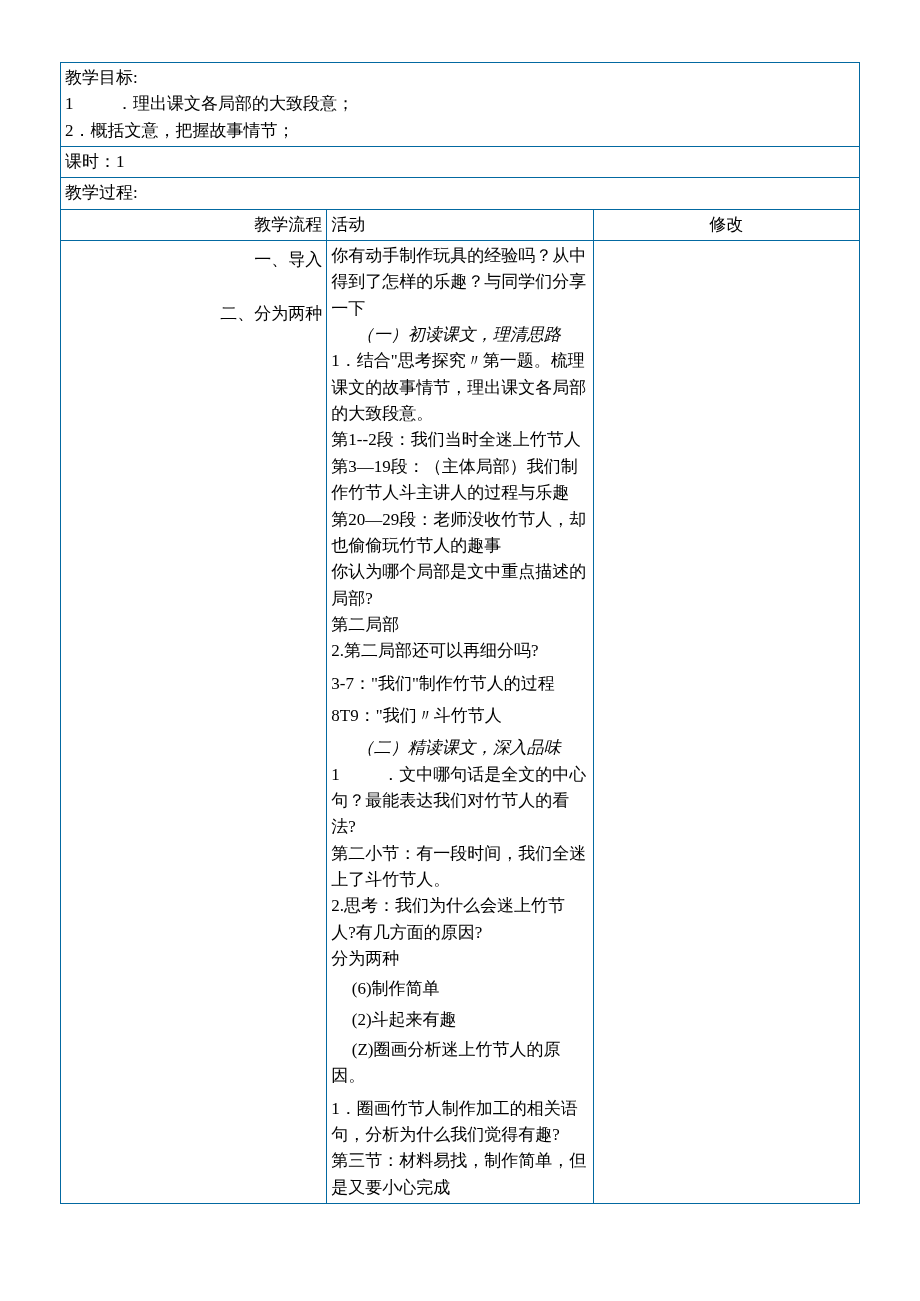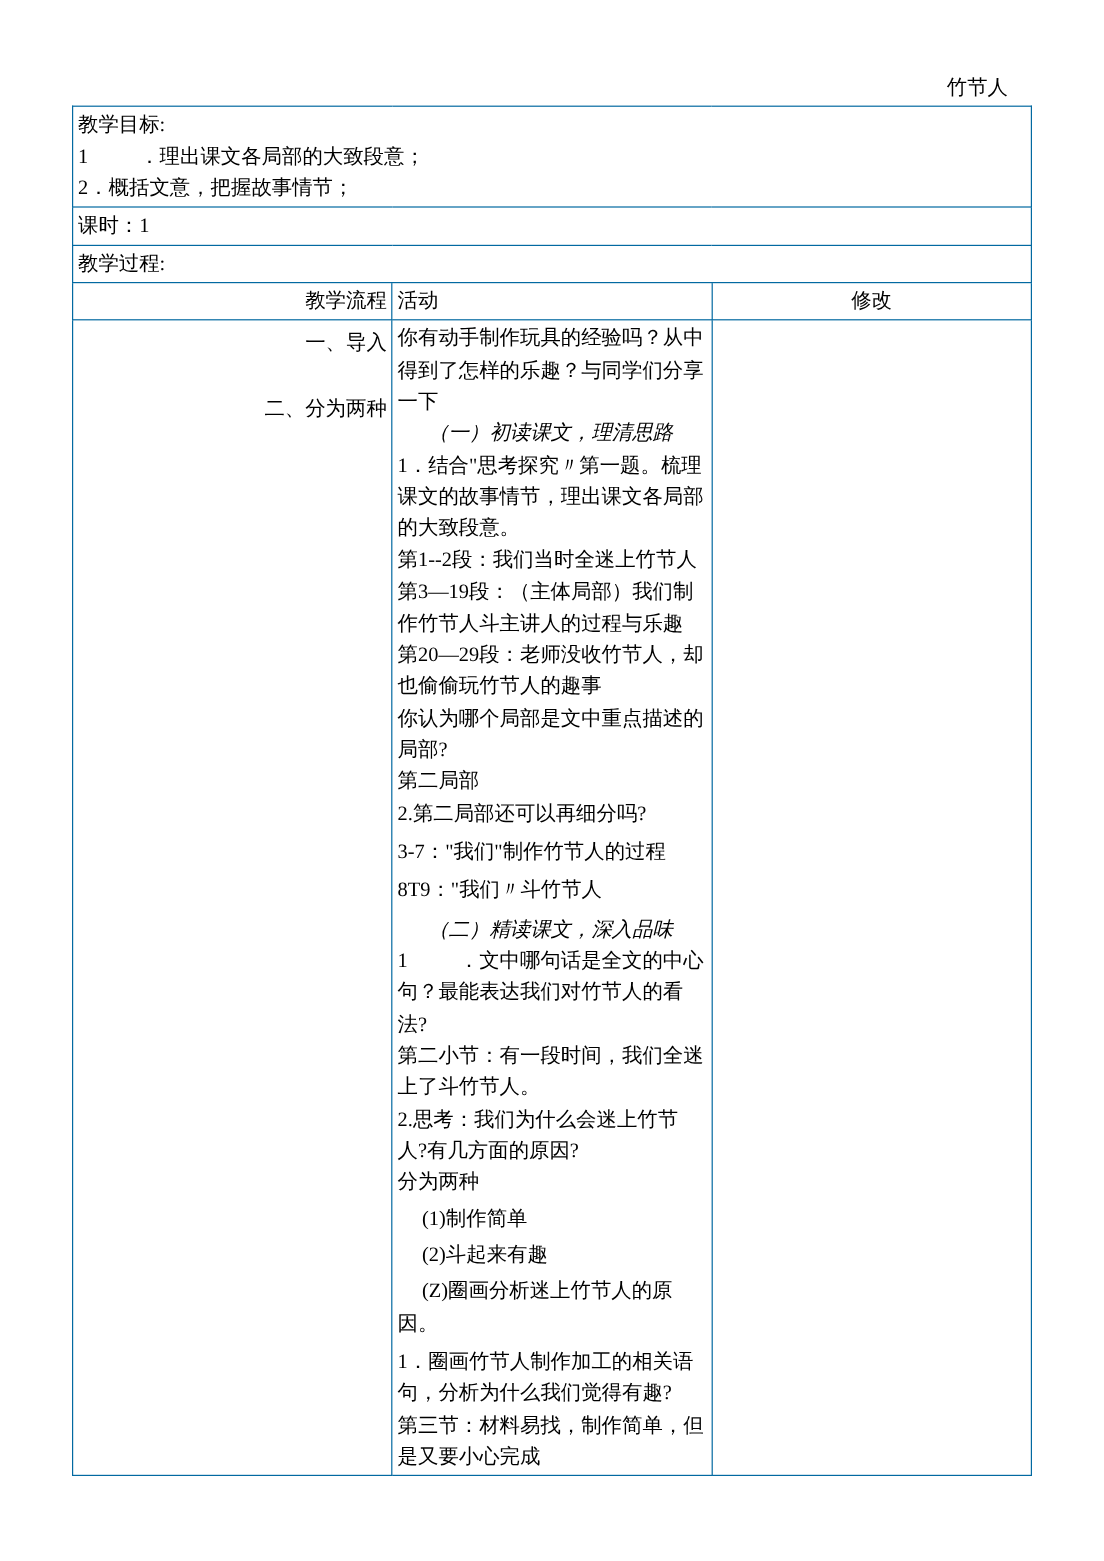--- a/index.html
+++ b/index.html
@@ -53,23 +53,20 @@
   .col1-content .item1 { text-indent: 1em; margin:0; }
   .col1-content .item2 { margin:0; margin-top: 28px;}
   .act-pad { padding: 4px 2px 4px 2px; }
   .num-goal { display:inline-block; width: 3em; }
 </style>
 </head>
 <body>
 
 <div class="page">
 
-  <div class="top-title-wrap">
-    <span class="top-title">竹节人</span>
-  </div>
 
   <table class="outer">
 
     <tbody>
         <tr>
       <td colspan="3" class="section-cell">
         <p class="para">教学目标:</p>
         <p class="para">
           <span class="num-goal">1</span><span>．理出课文各局部的大致段意；</span>
         </p>
@@ -122,21 +119,21 @@
           <p>2.第二局部还可以再细分吗?</p>
           <p style="margin-top:6px; margin-bottom:6px;">3-7："我们"制作竹节人的过程</p>
           <p style="margin-top:6px; margin-bottom:6px;">8T9："我们〃斗竹节人</p>
           <p class="center-indent">（二）精读课文，深入品味</p>
           <p>
             <span class="num-goal">1</span><span>．文中哪句话是全文的中心句？最能表达我们对竹节人的看法?</span>
           </p>
           <p>第二小节：有一段时间，我们全迷上了斗竹节人。</p>
           <p>2.思考：我们为什么会迷上竹节人?有几方面的原因?</p>
           <p>分为两种</p>
-          <p style="text-indent:1.2em; margin-top:4px; margin-bottom:4px;">(1)制作简单</p>
+          <p style="text-indent:1.2em; margin-top:4px; margin-bottom:4px;">(6)制作简单</p>
           <p style="text-indent:1.2em; margin-top:4px; margin-bottom:4px;">(2)斗起来有趣</p>
           <p style="text-indent:1.2em; margin-top:4px; margin-bottom:6px;">(Z)圈画分析迷上竹节人的原因。</p>
           <p>1．圈画竹节人制作加工的相关语句，分析为什么我们觉得有趣?</p>
           <p>第三节：材料易找，制作简单，但是又要小心完成</p>
 
         </div>
       </td>
       <td class="mod-col"></td>
     </tr>
   </tbody>

